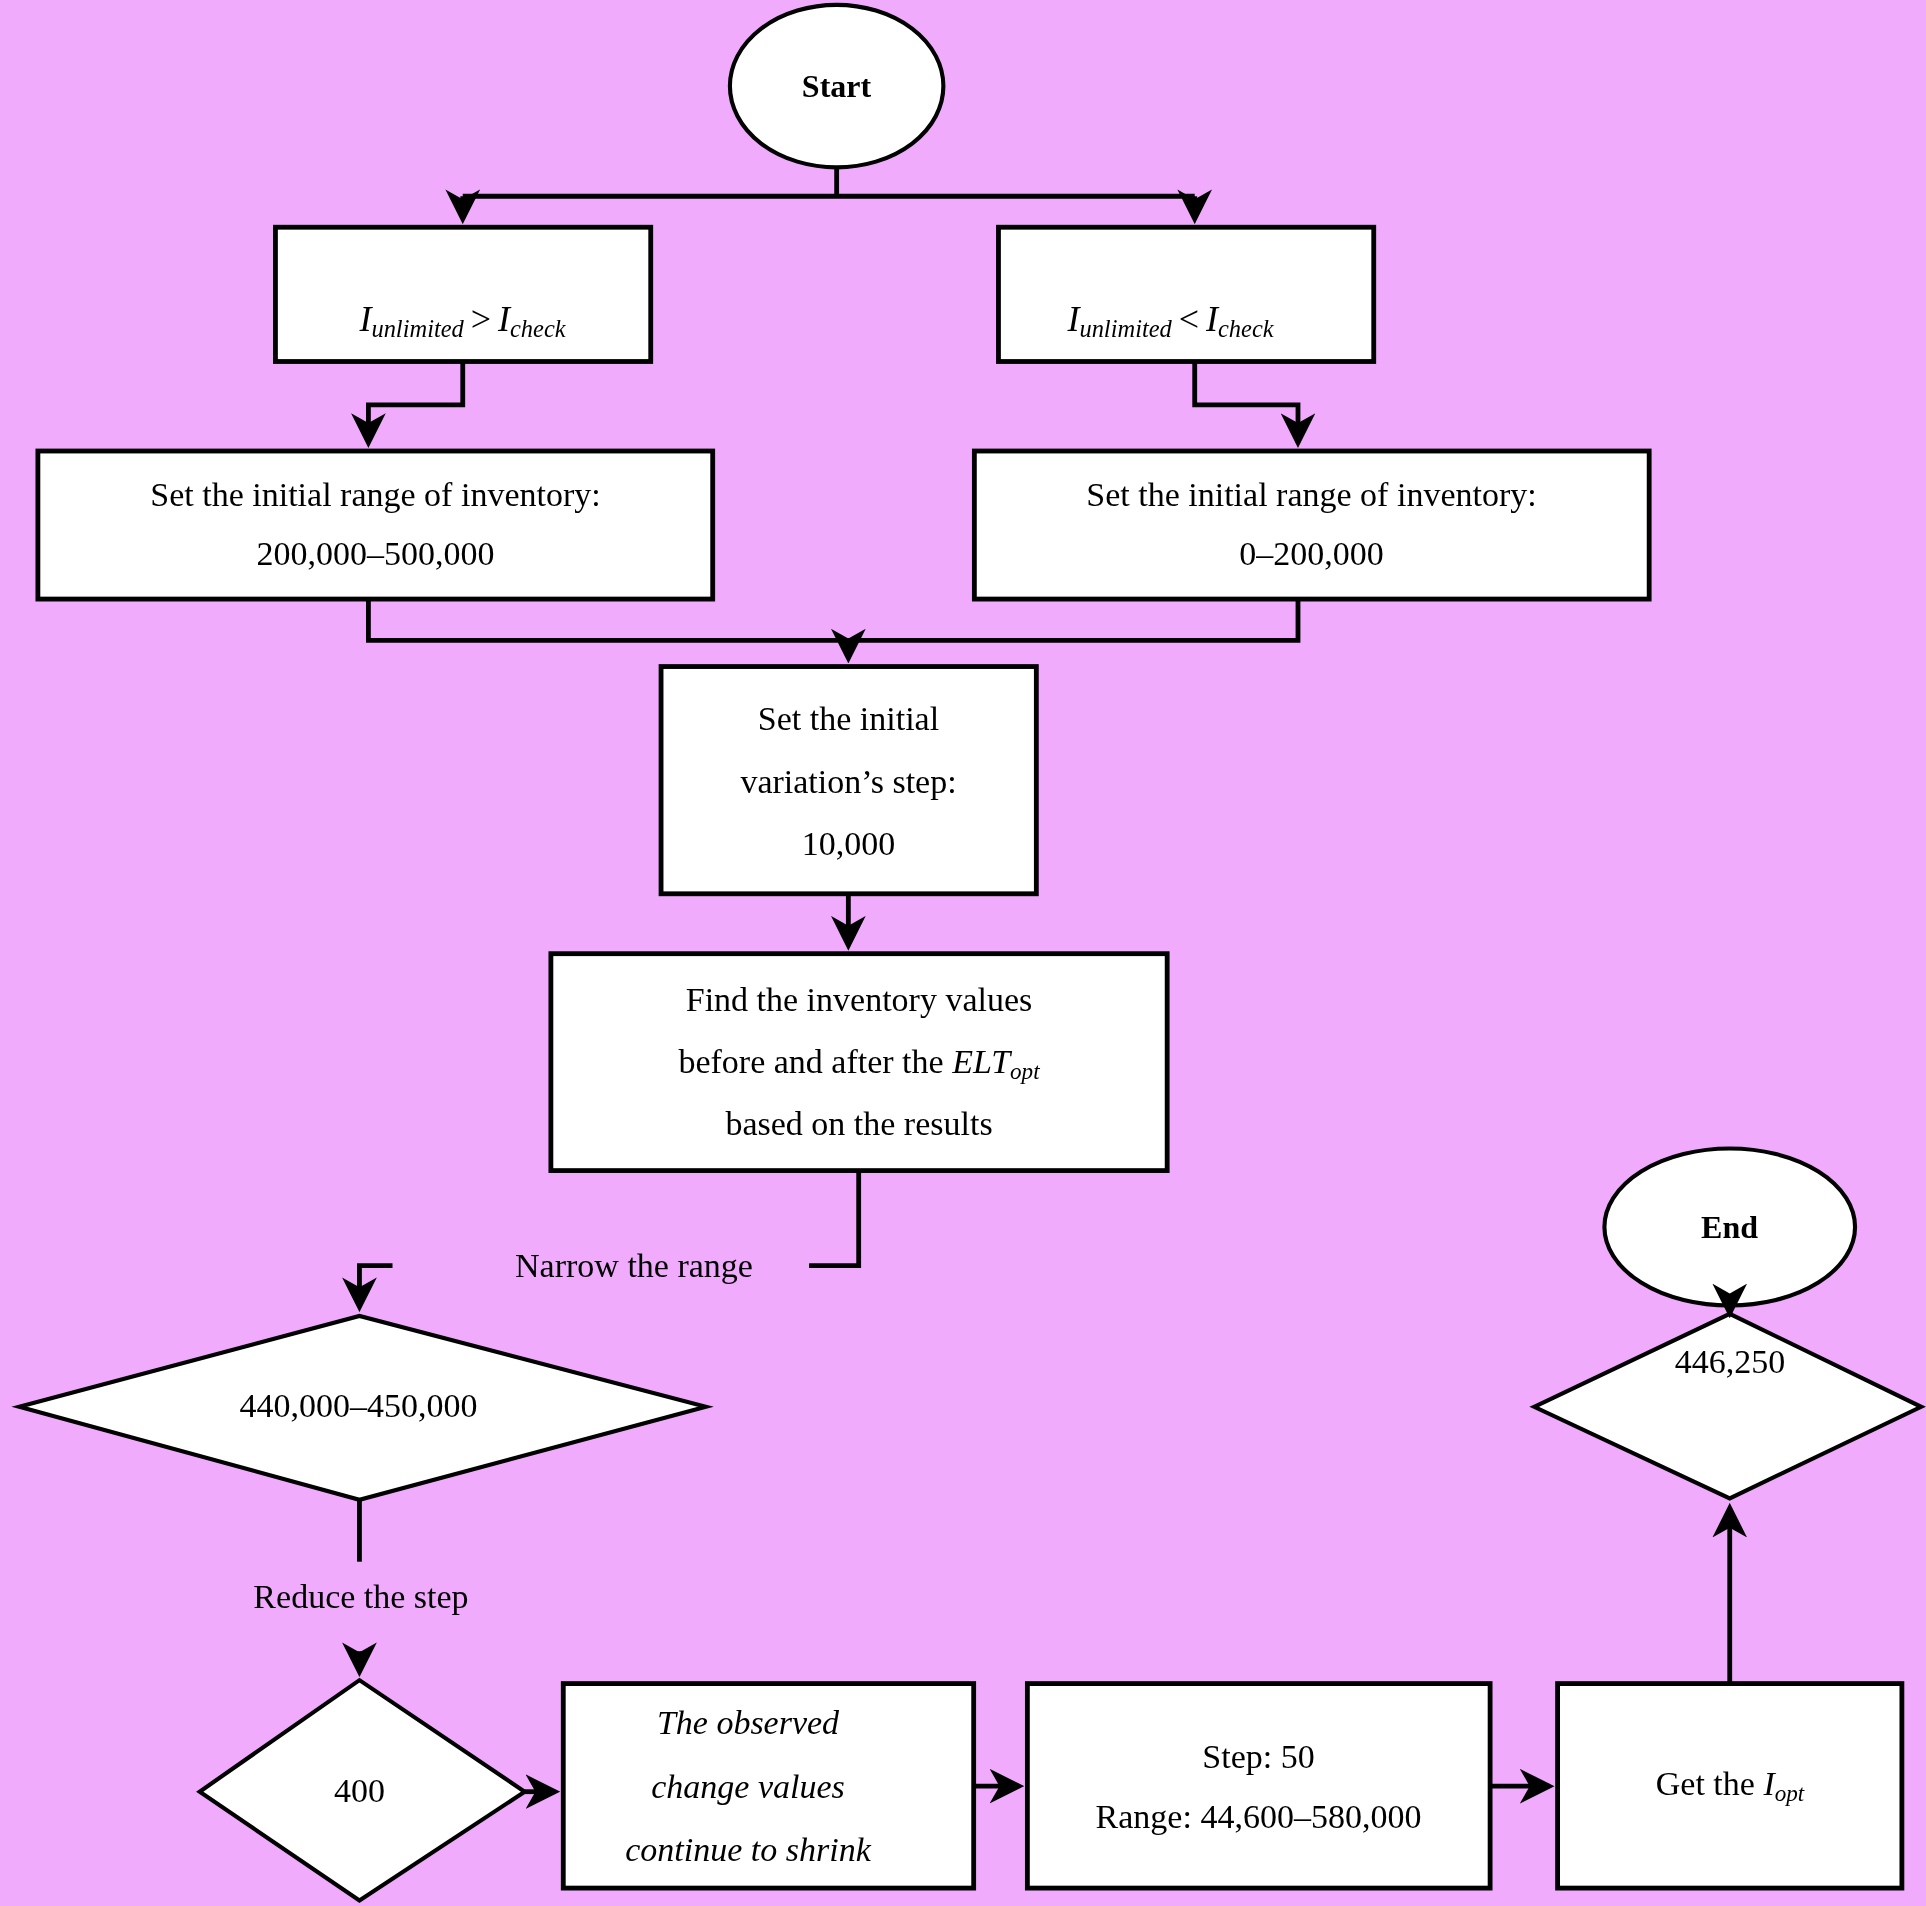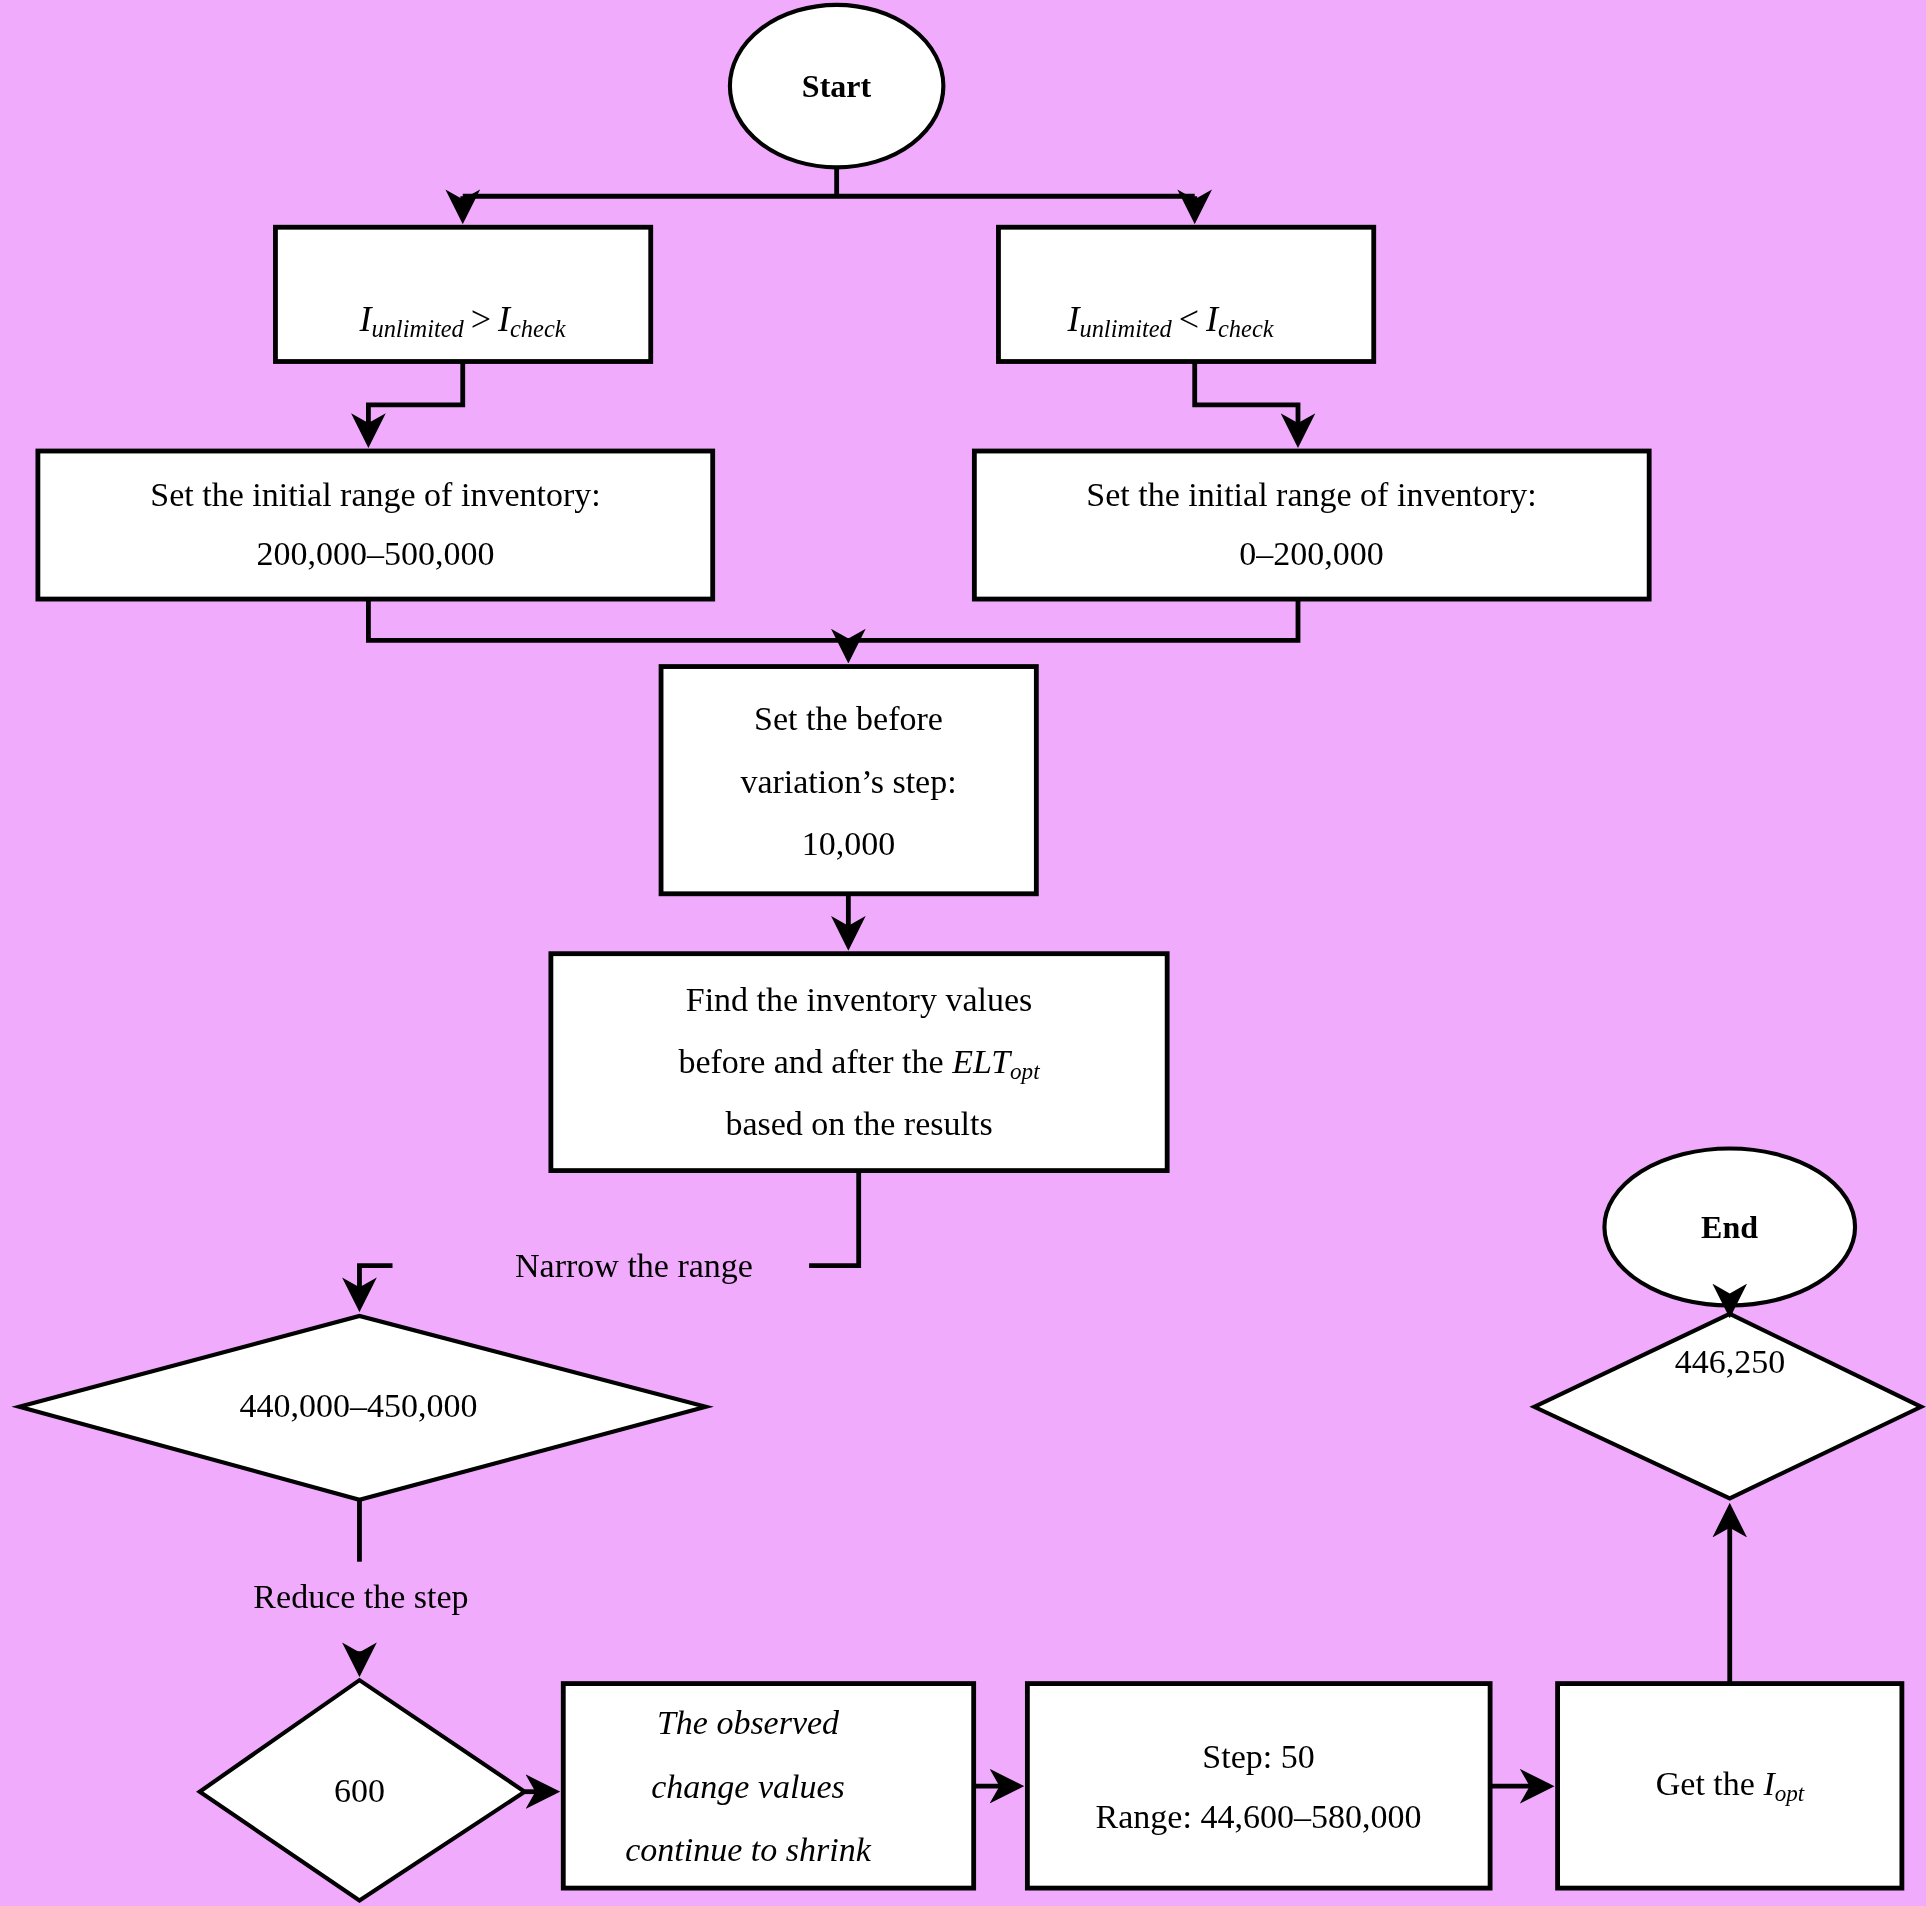--- a/index.html
+++ b/index.html
@@ -197,38 +197,38 @@
     <span class="mline">Set the initial range of inventory:</span>
     <span class="mline" style="margin-top:12.4px;">200,000–500,000</span>
   </div>
 
   <div class="lbl lbl-box" style="left:974px; top:468px; width:675px; height:114px;">
     <span class="mline">Set the initial range of inventory:</span>
     <span class="mline" style="margin-top:12.4px;">0–200,000</span>
   </div>
 
   <div class="lbl lbl-box-3" style="left:661px; top:682px; width:375px; height:200px;">
-    <span class="mline">Set the before</span>
+    <span class="mline">Set the initial</span>
     <span class="mline" style="margin-top:9.6px;">variation’s step:</span>
     <span class="mline" style="margin-top:9.6px;">10,000</span>
   </div>
 
   <div class="lbl lbl-box-3" style="left:551px; top:968px; width:616px; height:189px;">
     <span class="mline">Find the inventory values</span>
     <span class="mline" style="margin-top:9.6px;"><span>before and after the </span><span class="math"><span>ELT</span><sub>opt</sub></span></span>
     <span class="mline" style="margin-top:9.6px;">based on the results</span>
   </div>
 
   <div class="lbl lbl-edge" style="left:441px; top:1245px; width:386px; height:43px; display:flex; align-items:center; justify-content:center;">Narrow the range</div>
 
   <div class="lbl lbl-diamond" style="left:131px; top:1386px; width:455px; height:41px;">440,000–450,000</div>
 
   <div class="lbl lbl-edge" style="left:213px; top:1576px; width:296px; height:43px; display:flex; align-items:center; justify-content:center;">Reduce the step</div>
 
-  <div class="lbl lbl-diamond" style="left:275px; top:1771px; width:169px; height:41px;">600</div>
+  <div class="lbl lbl-diamond" style="left:275px; top:1771px; width:169px; height:41px;">400</div>
 
   <div class="lbl lbl-box-3" style="left:543px; top:1701px; width:410px; height:172px;font-style:italic;">
     <span class="mline">The observed</span>
     <span class="mline" style="margin-top:11px;">change values</span>
     <span class="mline" style="margin-top:11px;">continue to shrink</span>
   </div>
 
   <div class="lbl lbl-box" style="left:1027px; top:1722px; width:463px; height:131px;">
     <span class="mline">Step: 50</span>
     <span class="mline" style="margin-top:13.8px;">Range: 44,600–580,000</span>

